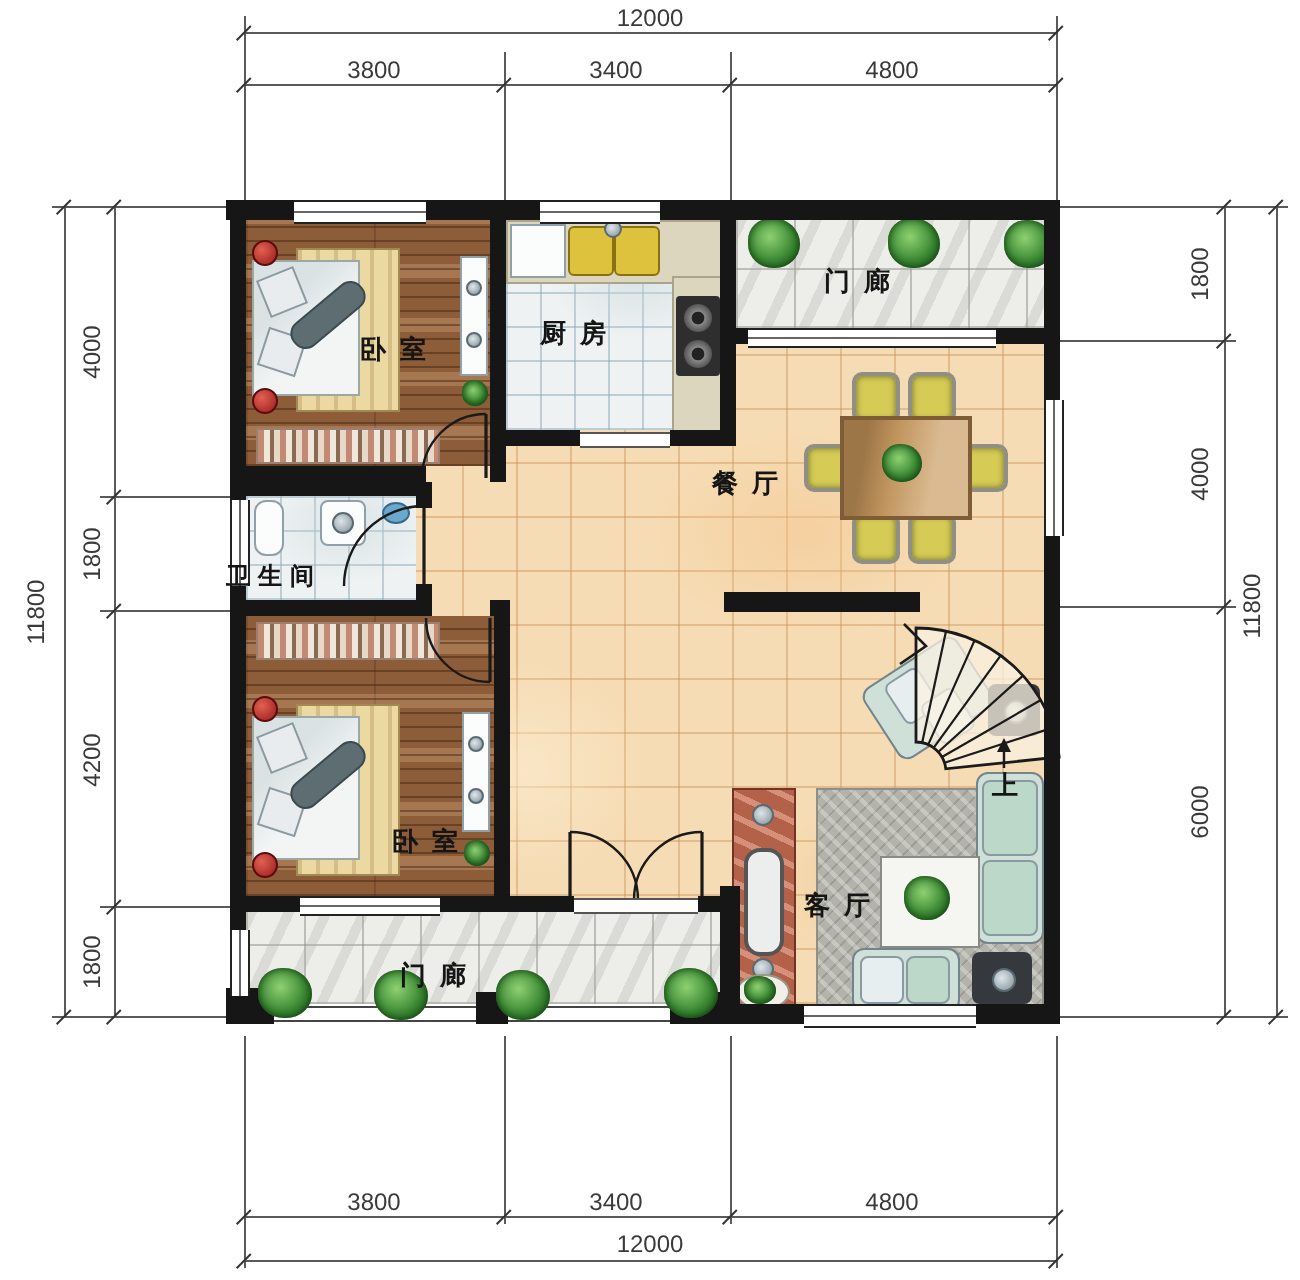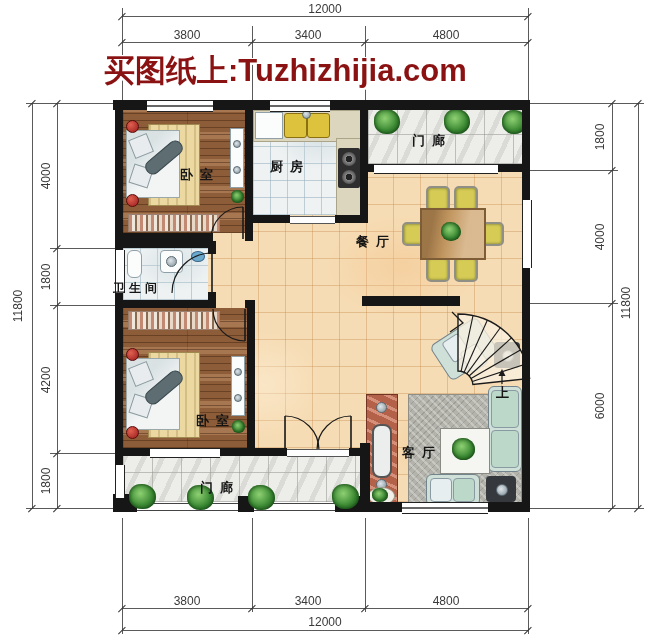--- a/index.html
+++ b/index.html
@@ -332,15 +332,14 @@
     <div class="dtick" style="left:607px;top:169.5px;"></div>
   <div class="dtick" style="left:607px;top:302.5px;"></div>
     <div class="dtick" style="left:607px;top:507.5px;"></div>
   <div class="dtick" style="left:633px;top:102.5px;"></div>
     <div class="dtick" style="left:633px;top:507.5px;"></div>
   <div class="dnum dnum-v" style="left:574px;top:130px;width:52px;">1800</div>
   <div class="dnum dnum-v" style="left:574px;top:230px;width:52px;">4000</div>
   <div class="dnum dnum-v" style="left:574px;top:399px;width:52px;">6000</div>
   <div class="dnum dnum-v" style="left:600px;top:296px;width:52px;">11800</div>
 
-  <div id="watermark">买图纸上:Tuzhizhijia.com</div>
 
 </div>
 
 </body></html>

